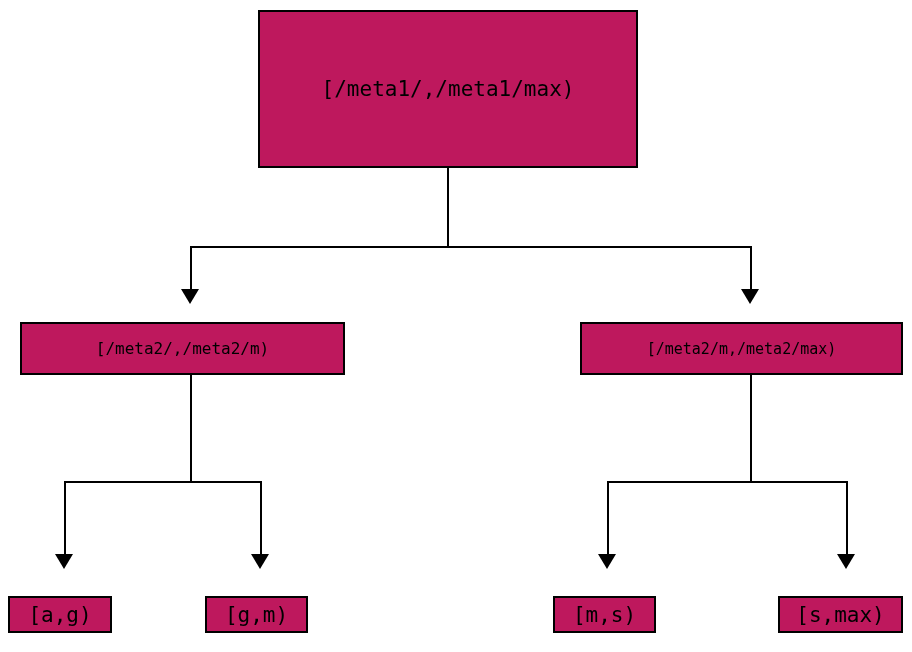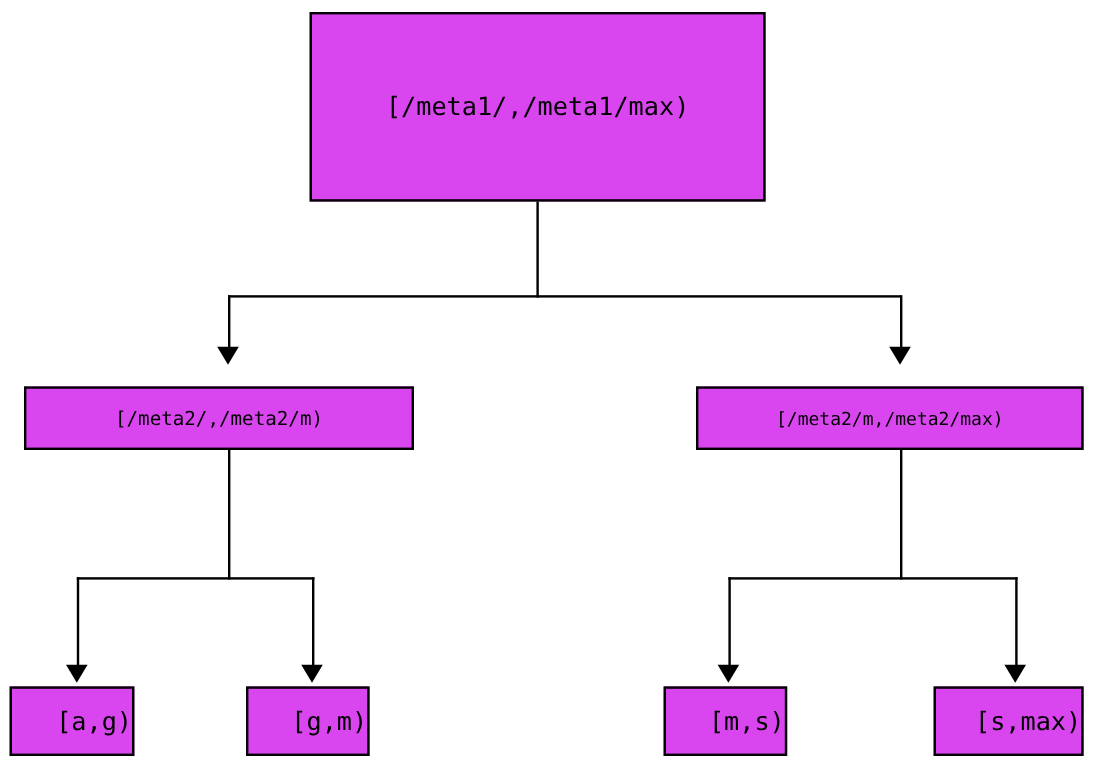--- a/index.html
+++ b/index.html
@@ -15,21 +15,21 @@
     position: relative;
     width: 912px;
     height: 652px;
     background: #ffffff;
     overflow: hidden;
   }
   .node {
     position: absolute;
     box-sizing: border-box;
     border: 2px solid #000000;
-    background: #d946ef;
+    background: #be185d;
     display: flex;
     align-items: center;
     justify-content: center;
     color: #000000;
     font-family: "DejaVu Sans Mono", "Liberation Mono", monospace;
     letter-spacing: 0px;
     white-space: nowrap;
   }
   .node-root {
     left: 258px;
@@ -46,24 +46,23 @@
     font-size: 16px;
   }
   .node-mid-right {
     left: 580px;
     top: 322px;
     width: 323px;
     height: 53px;
     font-size: 15px;
   }
   .node-leaf {
-    top: 572px;
-    height: 58px;
+    top: 596px;
+    height: 37px;
     font-size: 21px;
-    justify-content: flex-end;
   }
   .leaf-0 { left: 8px;   width: 104px; }
   .leaf-1 { left: 205px; width: 103px; }
   .leaf-2 { left: 553px; width: 103px; }
   .leaf-3 { left: 778px; width: 125px; }
 
   
   .edge-v {
     position: absolute;
     width: 2px;

